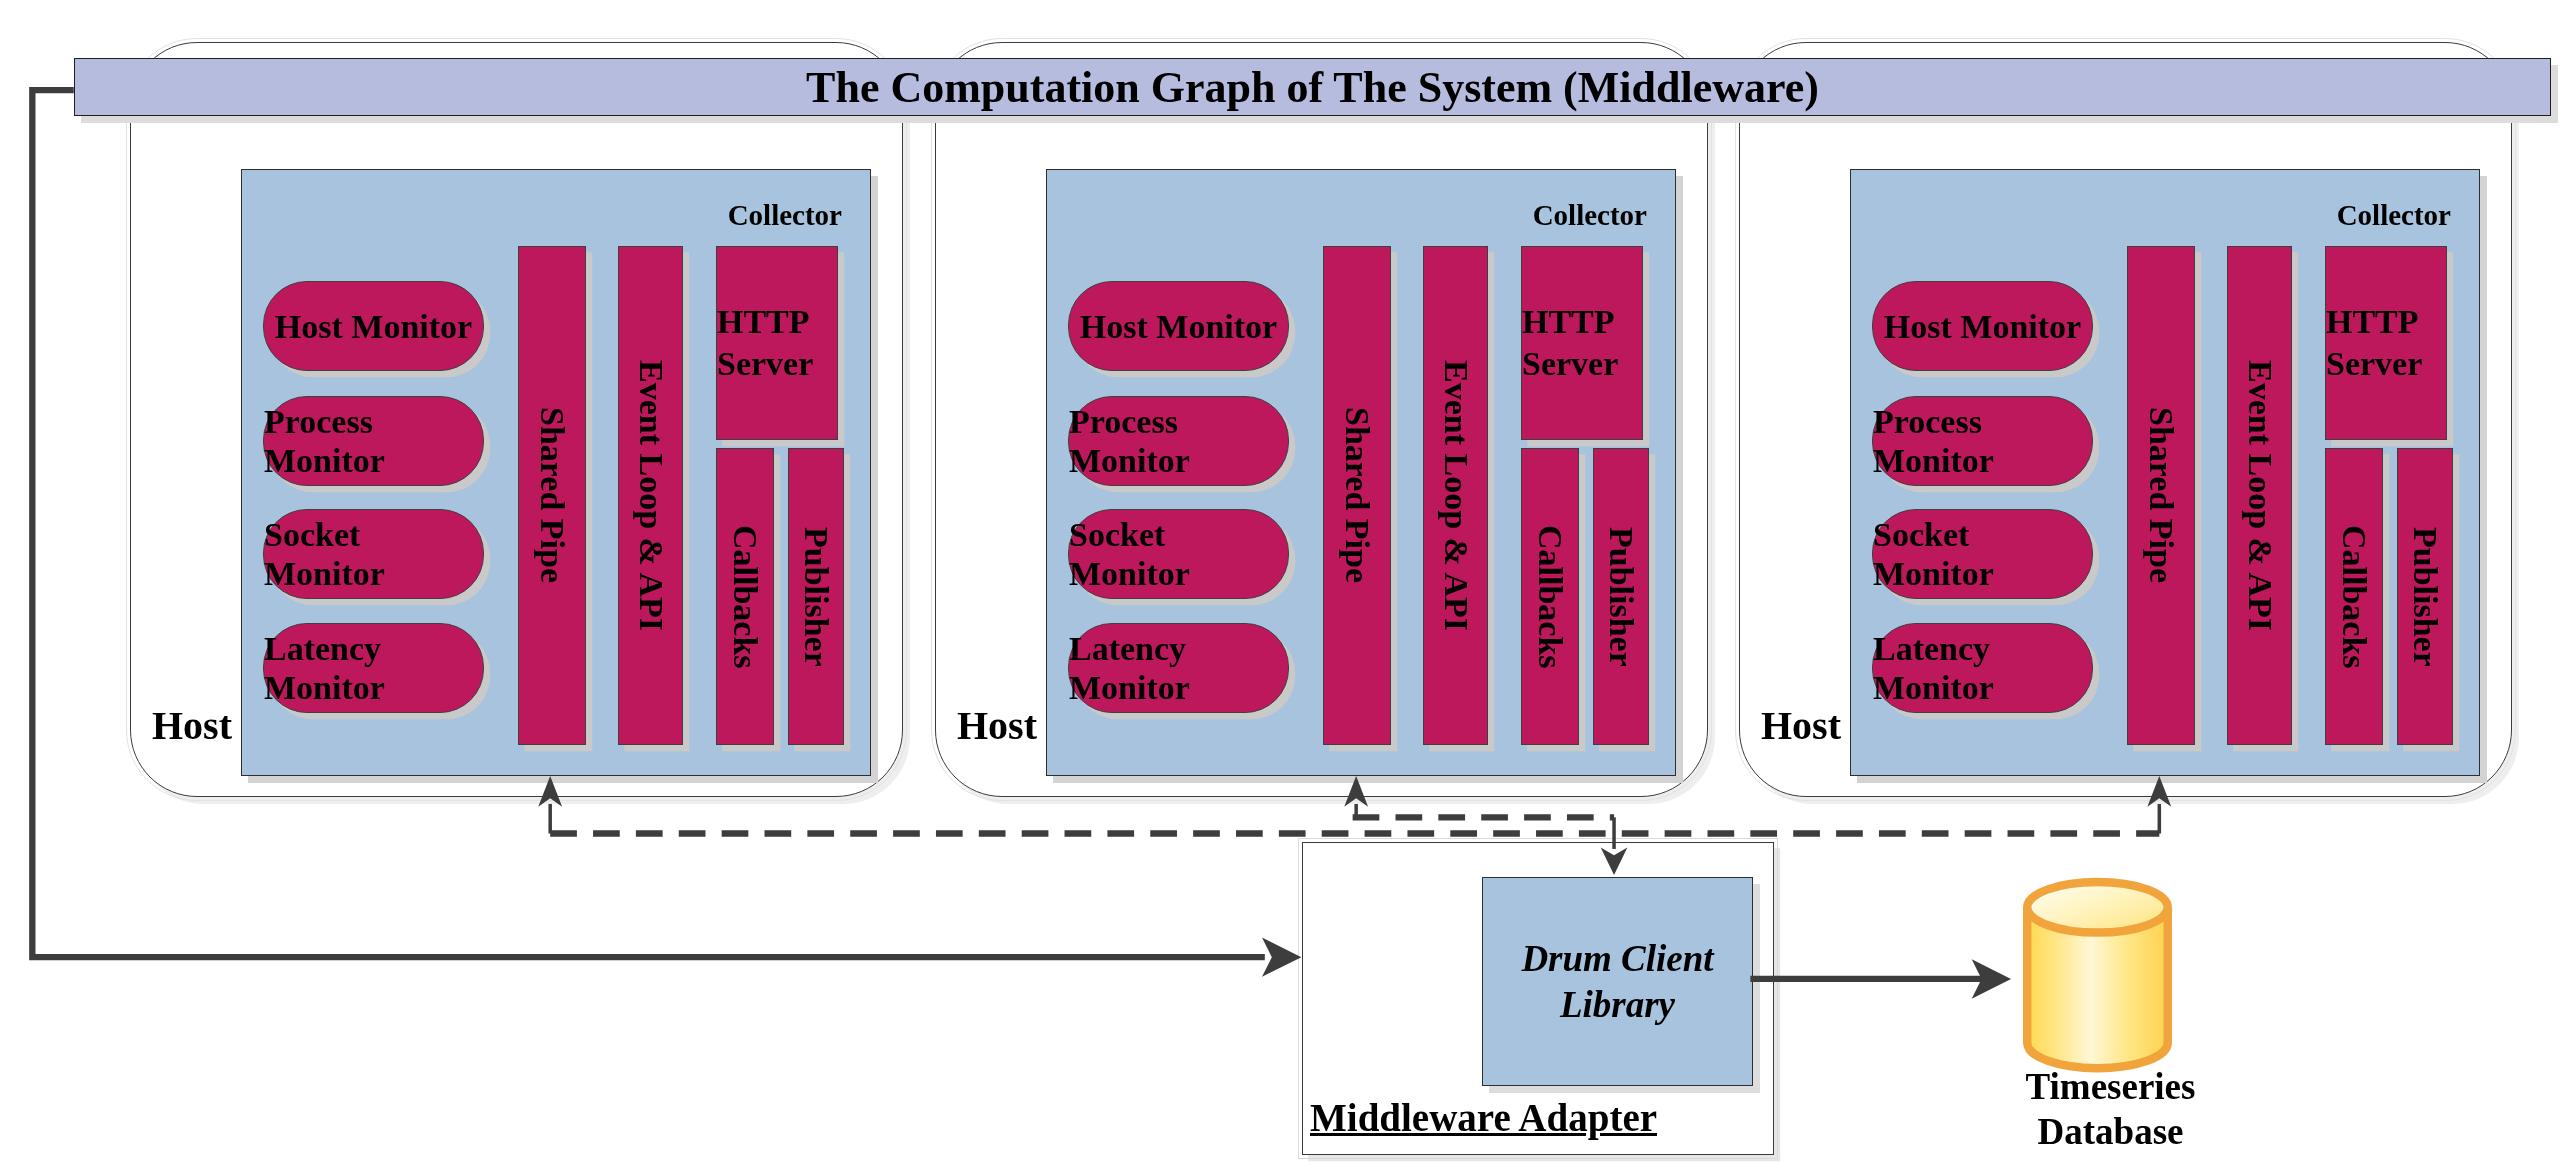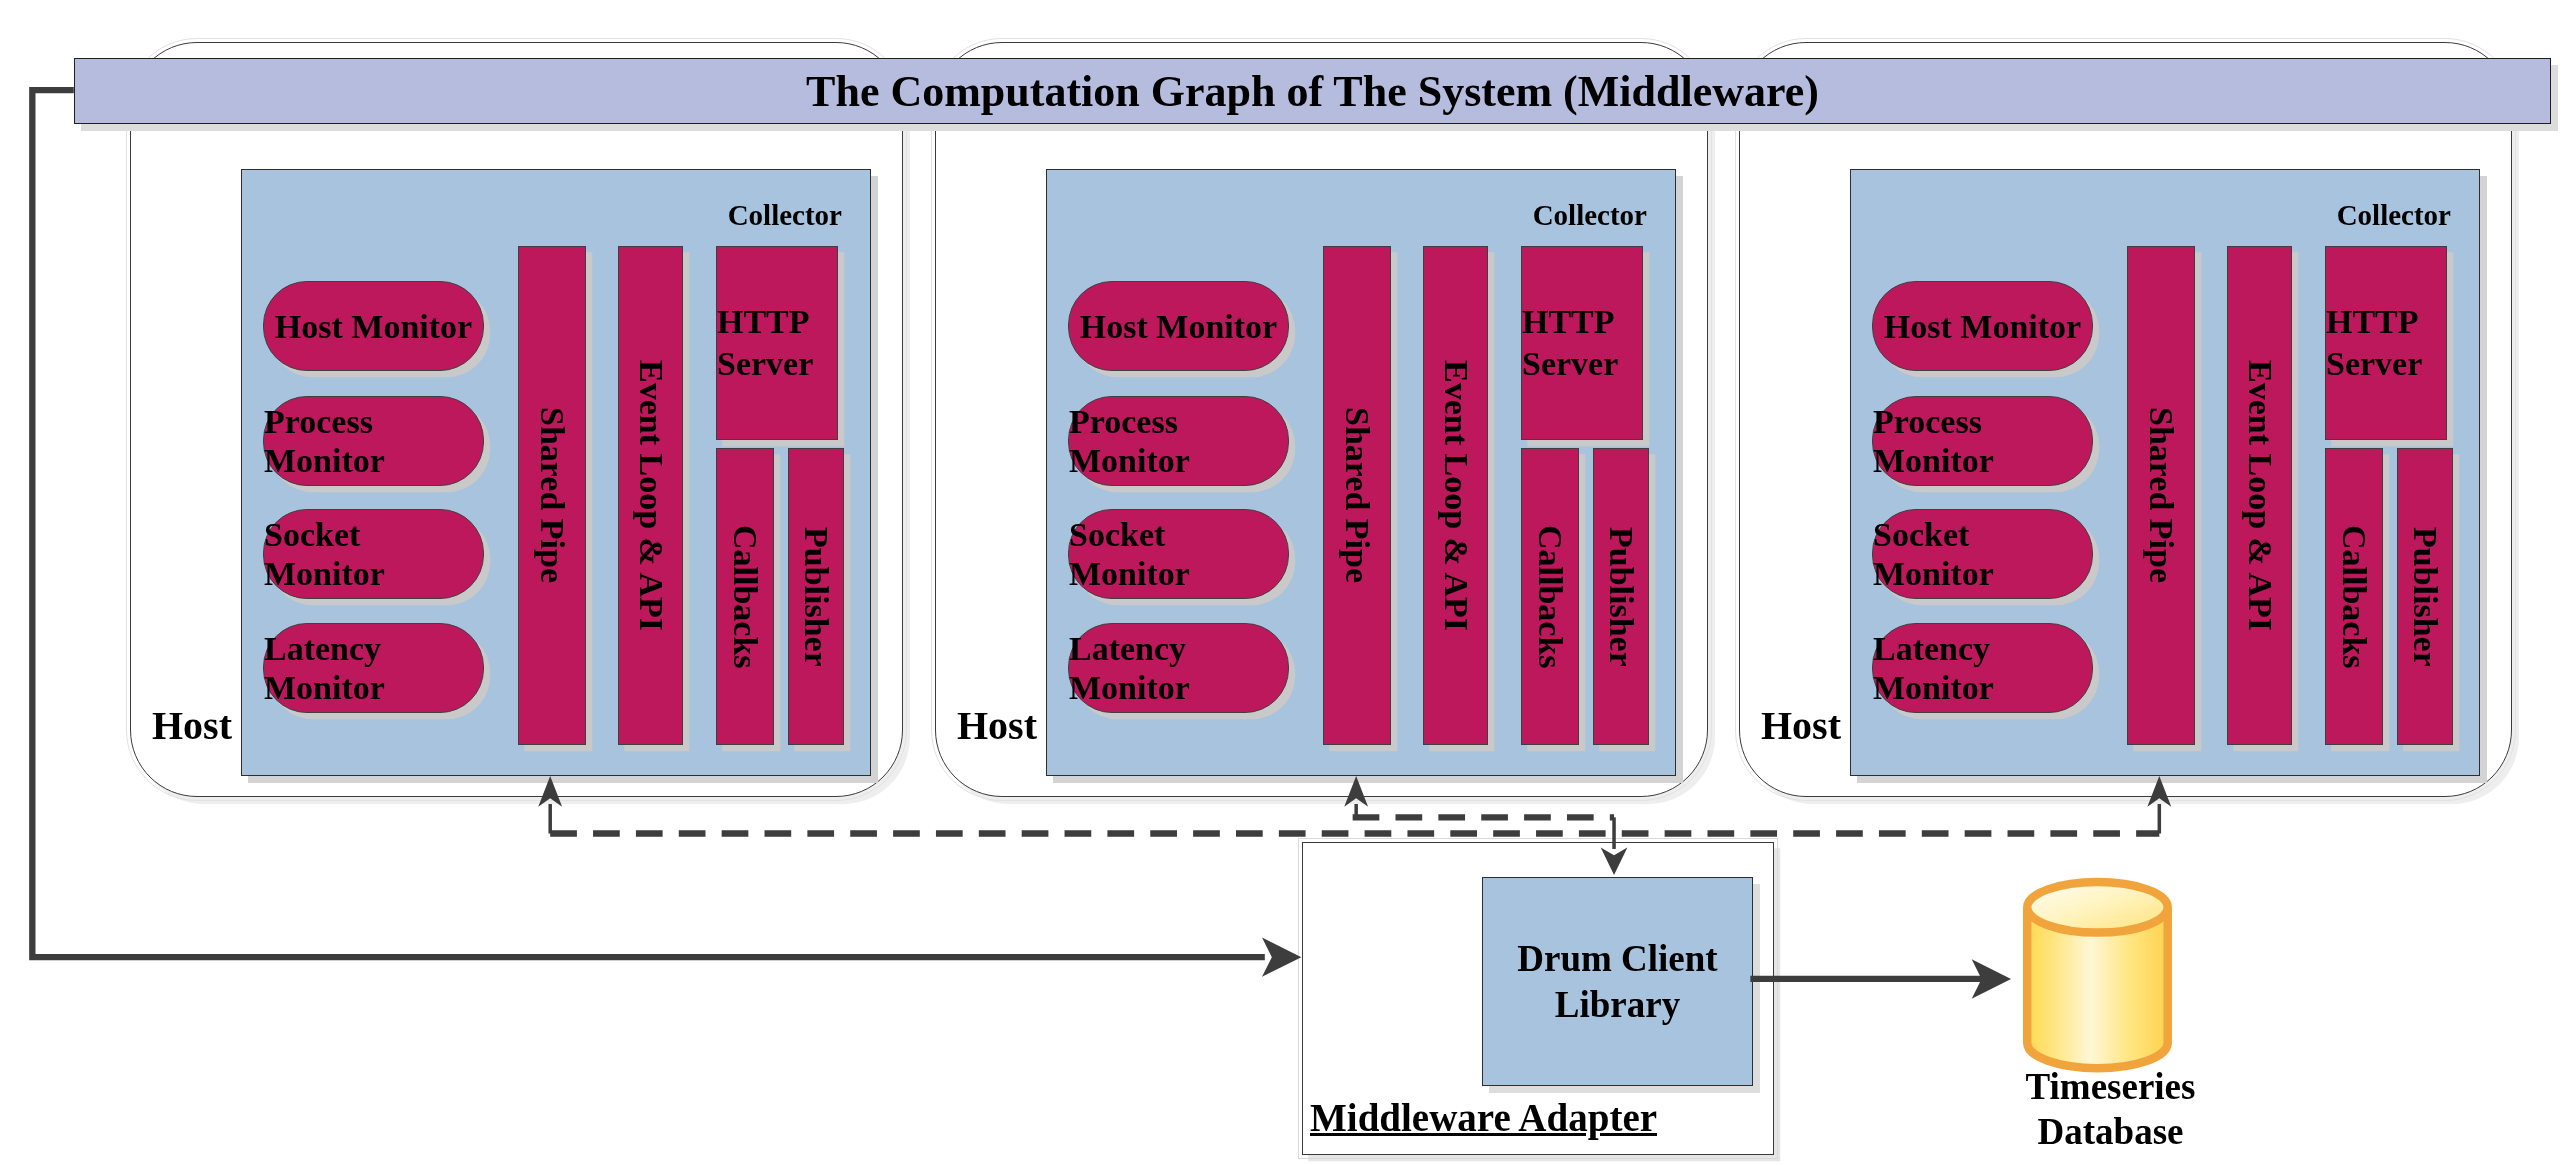--- a/index.html
+++ b/index.html
@@ -1,21 +1,21 @@
 <!DOCTYPE html>
 <html style="font-size:11.2px"><head>
 <meta charset="utf-8">
 <style>
   html,body{margin:0;padding:0;background:#ffffff;}
   #canvas{position:relative;width:2576px;height:1166px;background:#ffffff;overflow:hidden;
           font-family:"Liberation Serif","DejaVu Serif",serif;font-weight:700;color:#000;}
   .abs{position:absolute;}
 
   
-  .titlebar{left:74px;top:58px;width:2477px;height:66px;background:#b6bcde;
+  .titlebar{left:74px;top:58px;width:2477px;height:58px;background:#b6bcde;
             border:1.4px solid #1f1f1f;box-sizing:border-box;box-shadow:7px 7px 0 #dcdcdc;
             display:flex;align-items:center;justify-content:center;z-index:20;}
   .titlebar .ttl{font-size:44px;white-space:nowrap;}
 
   
   .host{top:42px;width:773px;height:755px;background:#ffffff;border:1.4px solid #3c3c3c;
         border-radius:67px;box-sizing:border-box;z-index:5;
         outline:1.4px solid #e2e2e2;outline-offset:3.5px;box-shadow:7px 7px 0 #eeeeee;}
   .hostlabel{left:21px;top:659px;font-size:40px;z-index:8;}
 
@@ -33,21 +33,21 @@
   .httpbox{left:474px;top:76px;width:122px;height:194px;font-size:34px;line-height:42px;}
 
   
   .adapter{left:1302px;top:842px;width:472px;height:313px;background:#ffffff;
            border:1.4px solid #3a3a3a;box-sizing:border-box;z-index:6;
            outline:1.4px solid #d9d9d9;outline-offset:3.5px;box-shadow:6.3px 6.3px 0 #e6e6e6;}
   .adapter-label{left:7px;top:252px;font-size:39px;white-space:nowrap;text-decoration:underline;}
   .drum{left:179px;top:34px;width:271px;height:209px;background:#a8c3dd;
         border:1.4px solid #2e2e2e;box-sizing:border-box;box-shadow:7px 7px 0 #dddddd;
         display:flex;align-items:center;justify-content:center;text-align:center;
-        font-size:37px;line-height:46px;}
+        font-size:37px;line-height:46px;font-style:italic;}
   .dblabel{left:1991px;top:1064px;width:239px;text-align:center;font-size:37px;line-height:45px;z-index:12;}
 
   svg.connectors{left:0;top:0;z-index:10;pointer-events:none;}
 </style>
 </head>
 <body>
 
 <div id="canvas">
 
   <div class="abs host" style="left:130px;">

